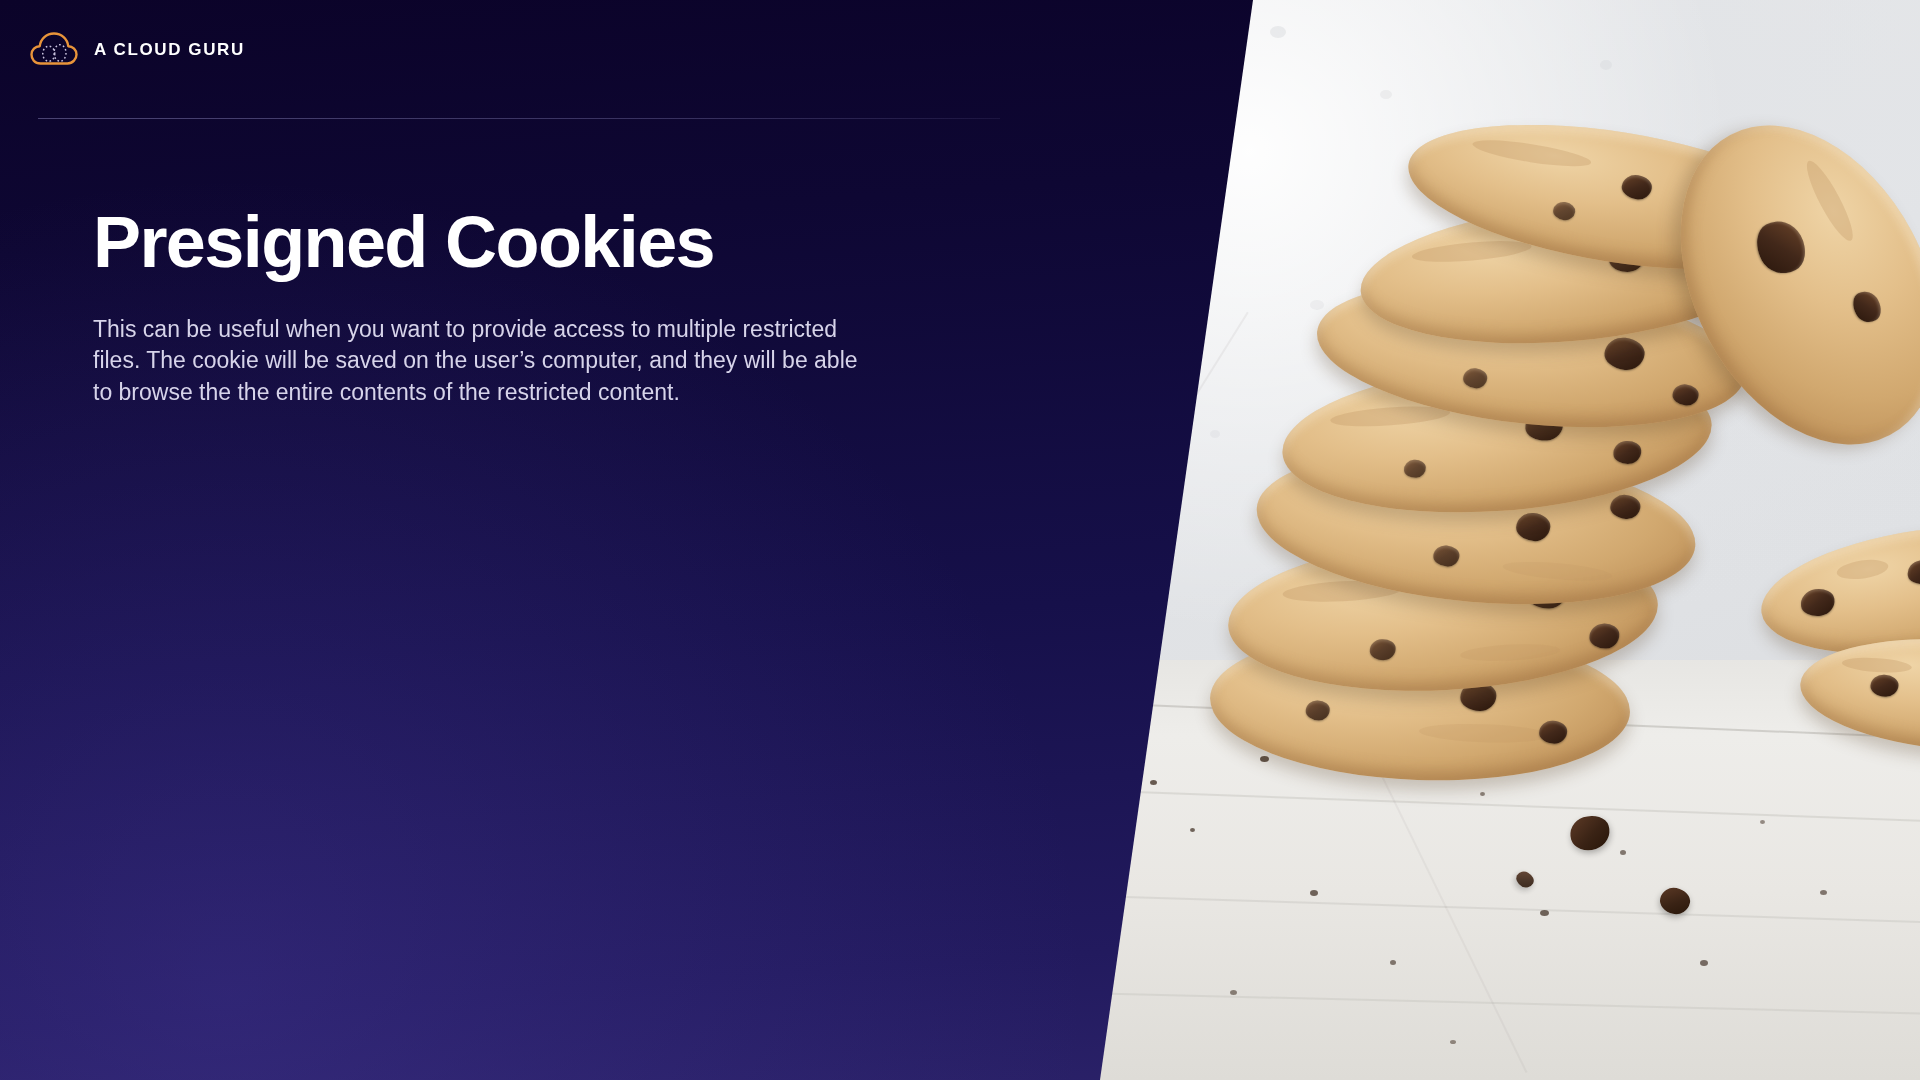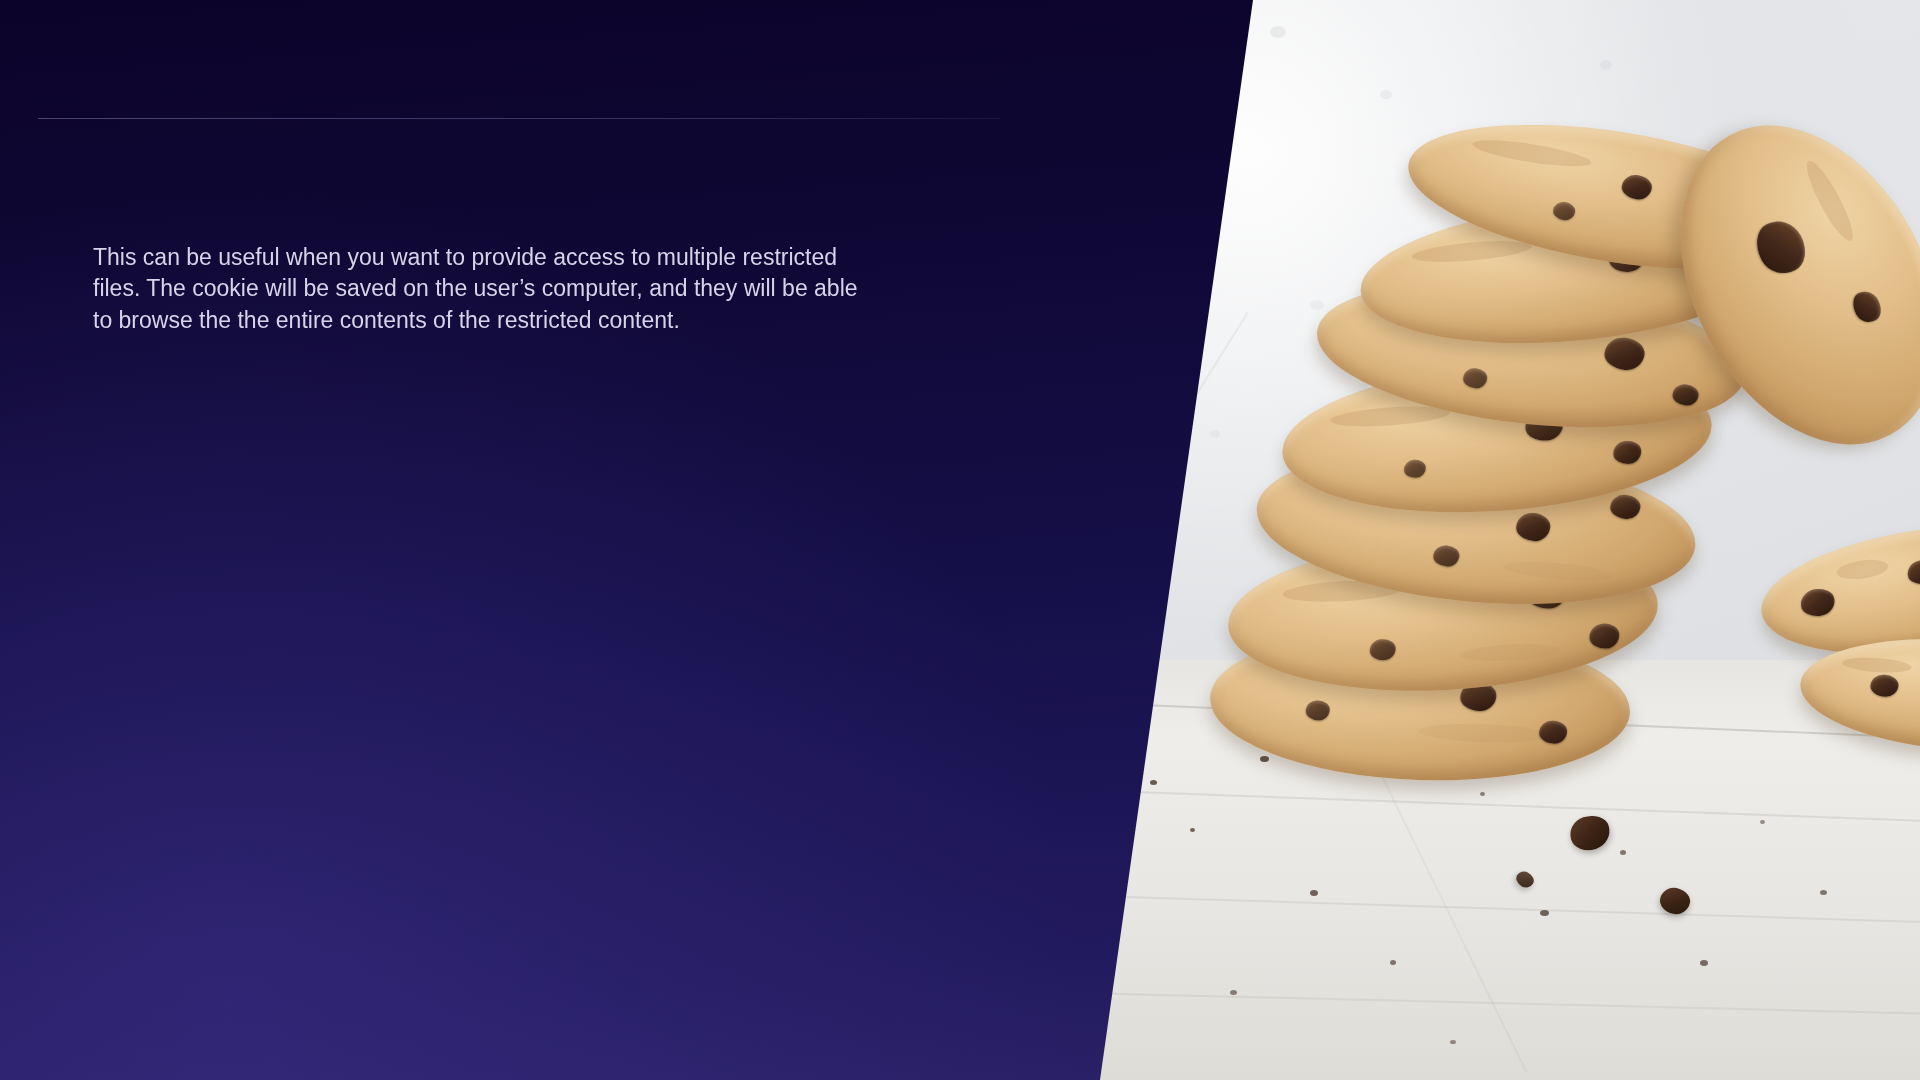--- a/index.html
+++ b/index.html
@@ -250,21 +250,32 @@
     <div class="cookie" style="left:580px;top:170px;width:340px;height:230px;border-radius:50%;transform:rotate(62deg);z-index:13;">
       <div class="chip" style="left:96px;top:100px;width:54px;height:46px;"></div>
       <div class="chip" style="left:200px;top:62px;width:32px;height:26px;"></div>
       <div class="texture" style="left:60px;top:48px;width:90px;height:20px;"></div>
     </div>
   </div>
 
   <div class="panel">
     <div class="panel-sheen"></div>
 
+    <div class="brand">
+      <span>
+        <svg class="brand-logo" viewBox="0 0 64 52" xmlns="http://www.w3.org/2000/svg">
+          <path d="M14 44 C6 44 2 38 2 32 C2 26 7 21 13 21 C14 11 22 4 32 4 C42 4 50 11 51 21 C57 21 62 26 62 32 C62 38 57 44 50 44 Z" fill="none" stroke="#e8943a" stroke-width="3.2" stroke-linejoin="round"></path>
+          <ellipse cx="25" cy="31" rx="8" ry="10" fill="none" stroke="#c9c2dd" stroke-width="2" stroke-dasharray="2.2 3.2"></ellipse>
+          <ellipse cx="40" cy="30" rx="8" ry="11" fill="none" stroke="#c9c2dd" stroke-width="2" stroke-dasharray="2.2 3.2"></ellipse>
+        </svg>
+      </span>
+      <span class="brand-name">A CLOUD GURU</span>
+    </div>
 
     <div class="header-rule"></div>
 
     <div class="content">
+      <h1 class="title">Presigned Cookies</h1>
       <p class="body-text">This can be useful when you want to provide access to multiple restricted files. The cookie will be saved on the user’s computer, and they will be able to browse the the entire contents of the restricted content.</p>
     </div>
   </div>
 
 </div>
 
 </body></html>

